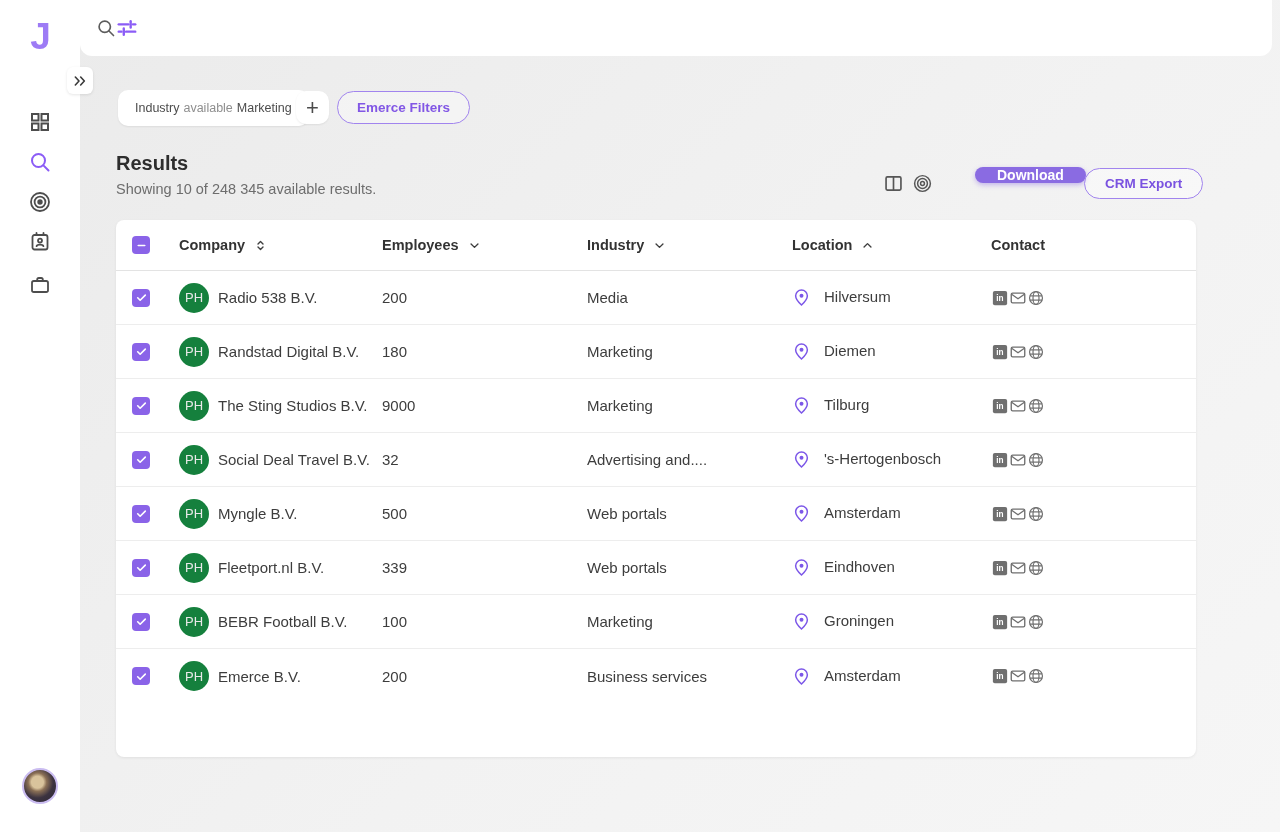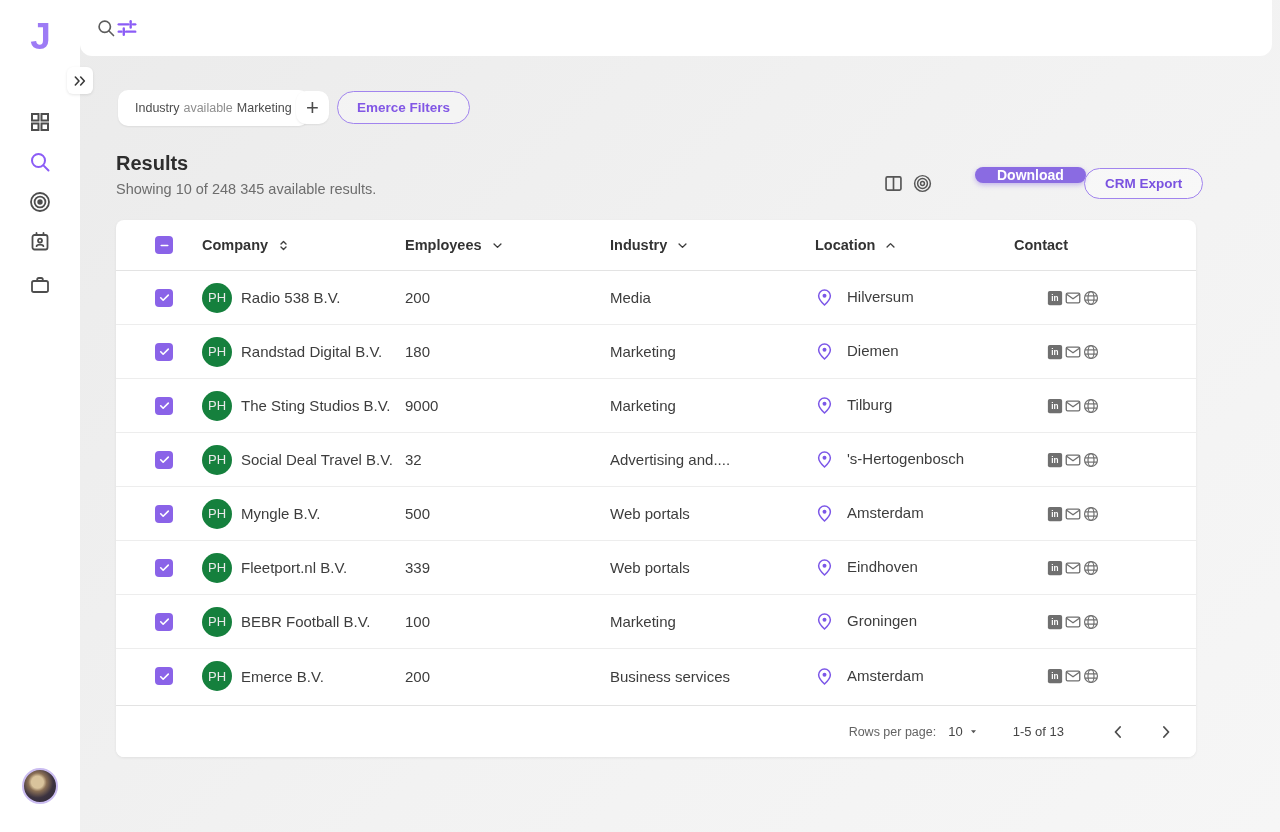--- a/index.html
+++ b/index.html
@@ -63,42 +63,42 @@
     color:#ffffff; font-size:14px; font-weight:600; display:flex; align-items:center; padding:0 22px;
     cursor:pointer; box-shadow:0 2px 5px rgba(138,107,226,.45); }
   #crm-export-btn { left:1084px; top:168px; height:31px; border-radius:16px; border:1px solid #a184ee;
     color:#7a52e0; font-size:13.5px; font-weight:600; display:flex; align-items:center; padding:0 20px;
     cursor:pointer; background:rgba(255,255,255,.4); }
 
   
   #table-card { left:116px; top:220px; width:1080px; height:537px; background:#ffffff;
     border-radius:8px; box-shadow:0 1px 3px rgba(0,0,0,.07); overflow:hidden; }
   .tgrid { display:grid; grid-template-columns:47px 203px 205px 205px 199px 1fr; align-items:center;
-    padding-left:39px; }
+    padding-left:16px; }
   #thead { height:51px; border-bottom:1px solid #e3e3e3; font-size:14.5px; font-weight:700; color:#333; }
   .th { display:flex; align-items:center; gap:8px; cursor:pointer; }
   .th svg { width:15px; height:15px; color:#3f3f3f; flex:0 0 auto; }
   .trow { height:54px; border-bottom:1px solid #ededed; font-size:15px; color:#3d3d3d; }
   .trow:last-child { border-bottom:none; }
   #rows .trow:nth-last-child(1) { border-bottom:none; }
 
   .checkbox { width:18px; height:18px; border-radius:4px; background:#8a63e8; display:flex;
     align-items:center; justify-content:center; cursor:pointer; }
   .checkbox svg { width:13px; height:13px; }
 
   .c-company { display:flex; align-items:center; gap:9px; }
   .avatar-circle { width:30px; height:30px; border-radius:50%; background:#15803d; color:#e9e9e9;
     font-size:13px; font-weight:400; display:flex; align-items:center; justify-content:center; flex:0 0 auto; }
   .cname { cursor:pointer; }
 
   .c-loc { display:flex; align-items:flex-start; gap:13px; }
   .pin-icon { width:19px; height:19px; color:#7c57e8; flex:0 0 auto; }
   .pin-icon svg { width:100%; height:100%; display:block; }
 
-  .c-contact { display:flex; align-items:center; gap:0;margin-left:32px; }
+  .c-contact { display:flex; align-items:center; gap:0; }
   .contact-icon { width:18px; height:18px; color:#6f6f6f; cursor:pointer; }
   .contact-icon svg { width:100%; height:100%; display:block; }
 
   
   #tfooter { height:52px; border-top:1px solid #e3e3e3; display:flex; align-items:center;
     justify-content:flex-end; padding-right:20px; color:#636363; font-size:12.5px;
     position:absolute; bottom:0; left:0; right:0; background:#fff; }
   #rpp-value { margin-left:12px; color:#464646; font-size:13px; display:flex; align-items:center;
     gap:5px; cursor:pointer; }
   #rpp-value svg { width:11px; height:11px; color:#555; }
@@ -623,35 +623,15 @@
                 <circle cx="12" cy="12" r="8.6"></circle>
                 <ellipse cx="12" cy="12" rx="4" ry="8.6"></ellipse>
                 <line x1="3.8" y1="9.2" x2="20.2" y2="9.2"></line>
                 <line x1="3.8" y1="14.8" x2="20.2" y2="14.8"></line>
               </svg>
       </span>
     </div>
   </div>
 </div>
 
-    <div id="tfooter">
-      <span>Rows per page:</span>
-      <span id="rpp-value">
-        <span>10</span>
-        <svg viewBox="0 0 24 24" fill="currentColor">
-            <path d="M6.5 9.5h11L12 16z"></path>
-          </svg>
-      </span>
-      <span id="range-label">1-5 of 13</span>
-      <span id="prev-page-btn" class="page-btn">
-        <svg viewBox="0 0 24 24" fill="none" stroke="currentColor" stroke-width="2.2" stroke-linecap="round" stroke-linejoin="round">
-            <path d="M14.5 6L9 12l5.5 6"></path>
-          </svg>
-      </span>
-      <span id="next-page-btn" class="page-btn">
-        <svg viewBox="0 0 24 24" fill="none" stroke="currentColor" stroke-width="2.2" stroke-linecap="round" stroke-linejoin="round">
-            <path d="M9.5 6l5.5 6-5.5 6"></path>
-          </svg>
-      </span>
-    </div>
   </div>
 
 </div>
 
 </body></html>

